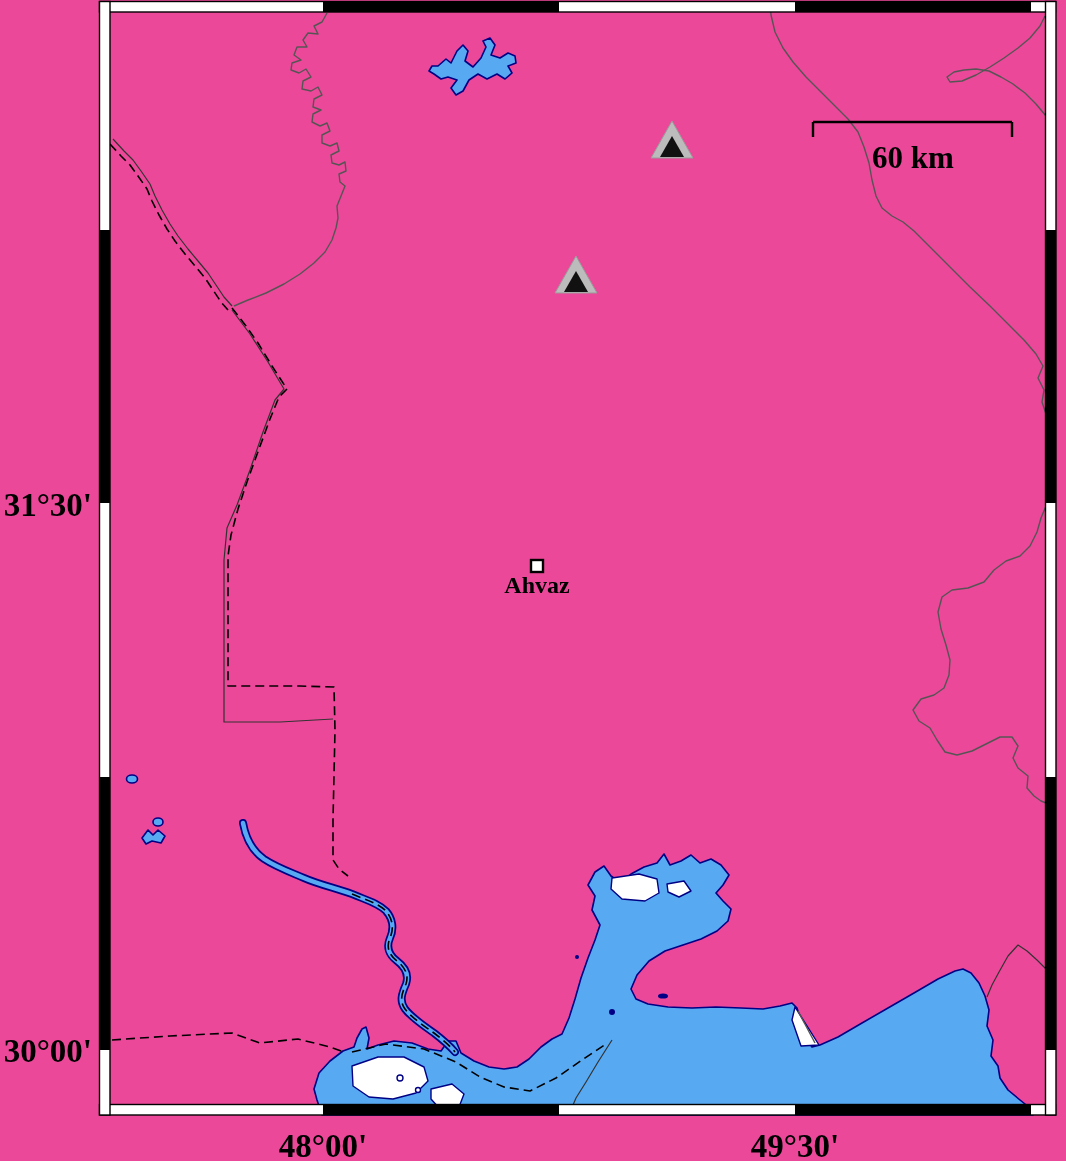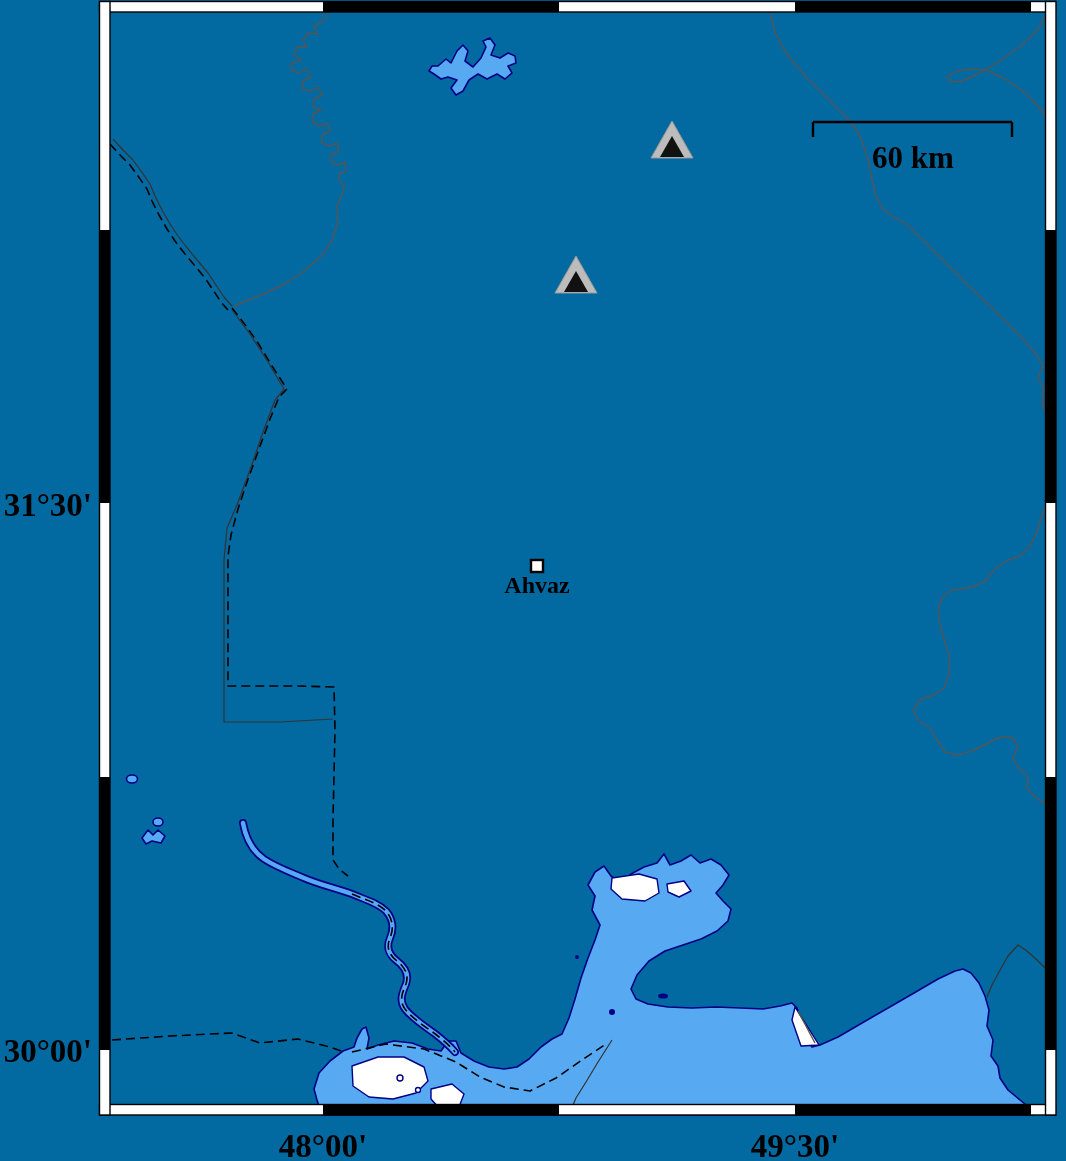--- a/index.html
+++ b/index.html
@@ -1,16 +1,16 @@
 <!DOCTYPE html>
 <html><head>
 <meta charset="utf-8">
 <style>
   html,body{margin:0;padding:0;background:#ffffff;}
-  .stage{position:relative;width:1066px;height:1161px;background:#0369a1;overflow:hidden;
+  .stage{position:relative;width:1066px;height:1161px;background:#ec4899;overflow:hidden;
          font-family:"Liberation Serif","DejaVu Serif",serif;text-decoration:underline;}
   svg{display:block}
   .coast{fill:#57a9f2;stroke:#000085;stroke-width:1.6;stroke-linejoin:round;}
   .island{fill:#ffffff;stroke:#000085;stroke-width:1.4;stroke-linejoin:round;}
   .islet{fill:#000085;stroke:none;}
   .river-outline{fill:none;stroke:#000085;stroke-width:8;stroke-linecap:round;}
   .river-fill{fill:none;stroke:#57a9f2;stroke-width:4.5;stroke-linecap:round;}
   .boundary{fill:none;stroke:#555555;stroke-width:1.4;stroke-linejoin:round;}
   .boundary-dk{fill:none;stroke:#333333;stroke-width:1.2;stroke-linejoin:round;}
   .dashed{fill:none;stroke:#000000;stroke-width:1.6;stroke-dasharray:9 5;stroke-linejoin:round;}

